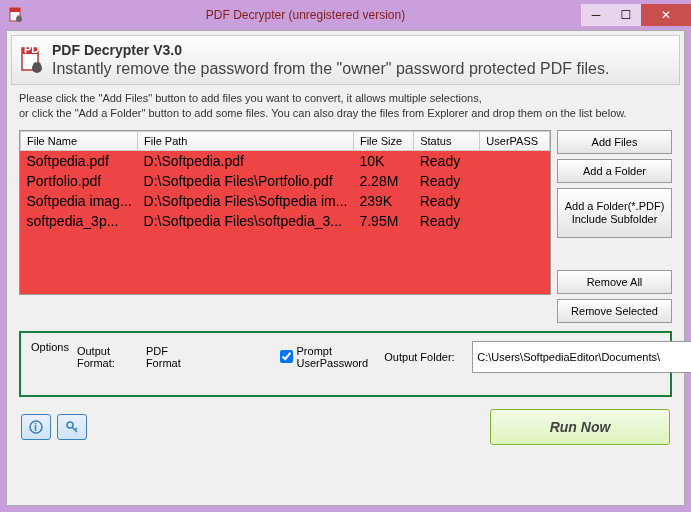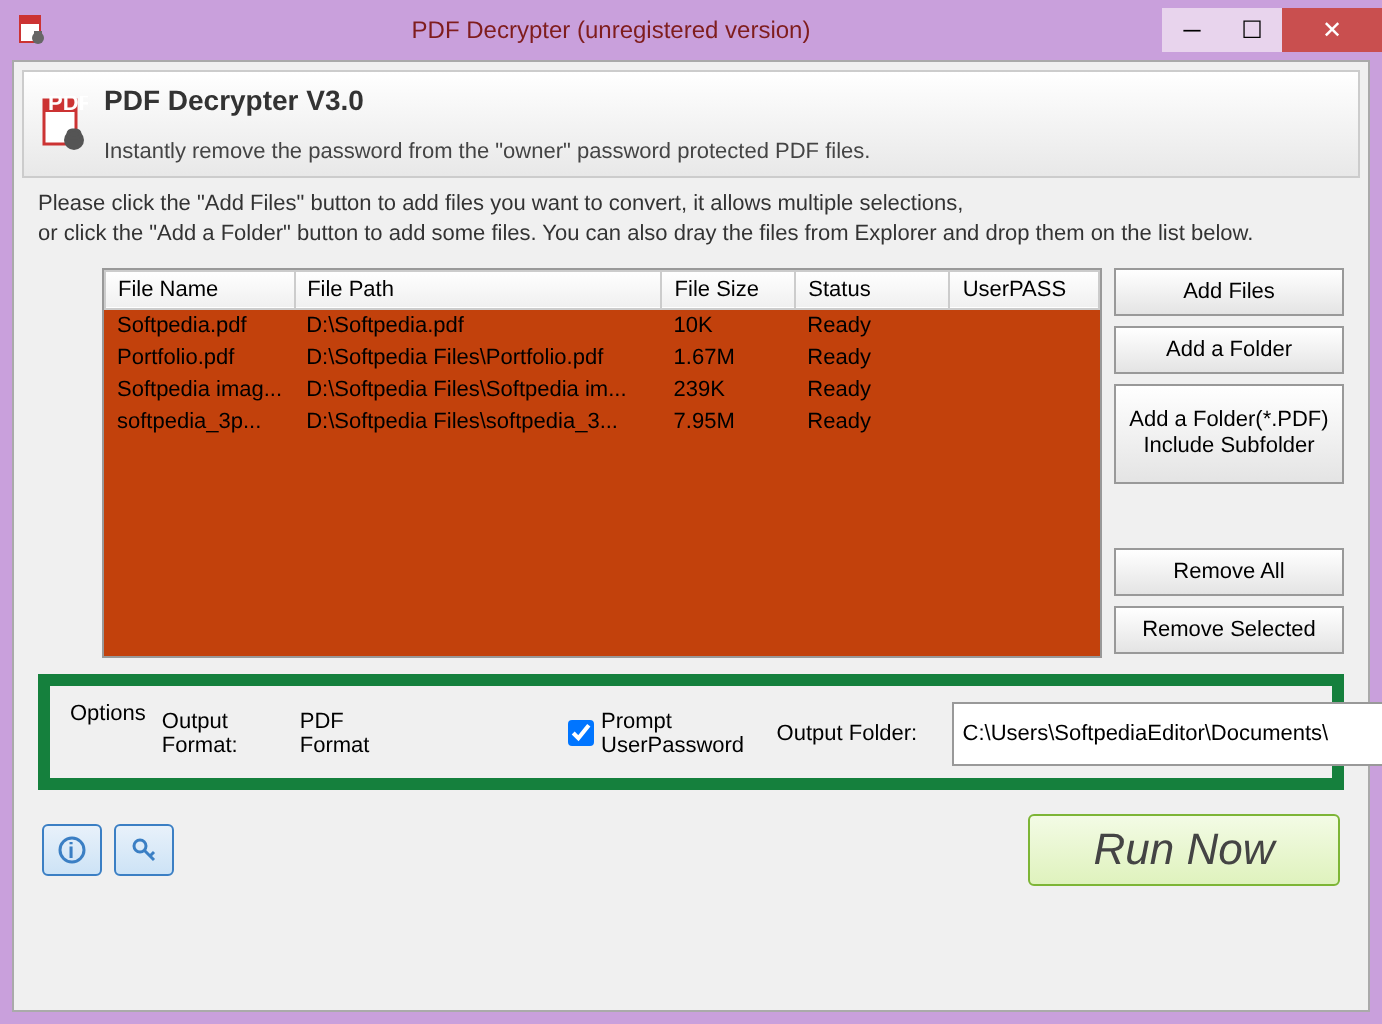--- a/index.html
+++ b/index.html
@@ -10,56 +10,56 @@
     .titlebar-title { flex: 1; text-align: center; font-size: 12px; color: #7f1d1d; }
     .win-controls { display: flex; height: 22px; }
     .win-btn { width: 30px; height: 22px; border: none; background: #e8d4ed; display: flex; align-items: center; justify-content: center; font-size: 12px; cursor: pointer; }
     .win-btn.close { background: #c94f4f; color: white; width: 50px; }
     
     .content { background: #f0f0f0; margin: 0 6px 6px 6px; height: 476px; border: 1px solid #aaa; padding: 4px; }
     
     .header { background: linear-gradient(#fff, #e8e8e8); border: 1px solid #ccc; padding: 6px 8px; display: flex; align-items: center; gap: 8px; }
     .app-icon { width: 24px; height: 28px; }
     .header-text h1 { font-size: 14px; font-weight: bold; color: #333; }
-    .header-text p { font-size: 11px; color: #444; margin-top: 12px; }
+    .header-text p { font-size: 16px; color: #444; margin-top: 2px; }
     
     .instruction { padding: 6px 8px 4px 8px; font-size: 11px; color: #333; line-height: 1.4; }
     
     .main-area { display: flex; gap: 6px; padding: 4px 8px; }
     
-    .table-wrap { flex: 1; border: 1px solid #999; background: #c2410c; height: 195px; overflow: hidden; margin-left: 32px; }
+    .table-wrap { flex: 1; border: 1px solid #999; background: #ef4444; height: 165px; overflow: hidden; }
     table { width: 100%; border-collapse: collapse; }
     th { background: linear-gradient(#fff, #f0f0f0); border: 1px solid #ccc; text-align: left; padding: 3px 6px; font-weight: normal; font-size: 11px; }
-    td { padding: 2px 6px; font-size: 11px; white-space: nowrap; overflow: hidden; text-overflow: ellipsis; }
+    td { padding: 2px 6px; font-size: 14px; white-space: nowrap; overflow: hidden; text-overflow: ellipsis; }
     
     .col-name { width: 90px; }
     .col-path { width: 190px; }
     .col-size { width: 80px; }
     .col-status { width: 95px; }
     .col-upass { width: 80px; }
     
     .side-buttons { display: flex; flex-direction: column; gap: 5px; width: 115px; }
     .btn { background: linear-gradient(#fff, #e4e4e4); border: 1px solid #999; padding: 4px 2px; font-size: 11px; cursor: pointer; text-align: center; height: 24px; }
     .btn.tall { height: 50px; line-height: 1.2; }
     .spacer { height: 22px; }
     
-    .options { margin: 4px 8px; border: 6px solid #15803d; padding: 8px 10px 6px 10px; position: relative; display: flex; gap: 8px; }
+    .options { margin: 4px 8px; border: 2px solid #15803d; padding: 8px 10px 22px 10px; position: relative; display: flex; gap: 8px; }
     .opt-left { flex: 1; display: flex; gap: 8px; justify-content: center; }
     .opt-row { display: flex; align-items: center; gap: 8px; }
     .opt-label { width: 80px; font-size: 11px; }
     .opt-value { font-size: 11px; }
     .checkbox-wrap { margin-left: 80px; display: flex; align-items: center; gap: 4px; }
     .folder-input { width: 280px; border: 1px solid #999; padding: 2px 4px; background: white; font-size: 11px; height: 32px; }
     .browse-btn { width: 32px; height: 20px; border: 1px solid #999; background: linear-gradient(#fff,#e4e4e4); cursor: pointer; font-weight: bold; }
     .open-output { width: 115px; align-self: center; }
     
     .footer { display: flex; justify-content: space-between; align-items: center; padding: 6px 10px; margin-top: 6px; }
     .footer-left { display: flex; gap: 6px; }
     .icon-btn { width: 30px; height: 26px; border: 1px solid #3b7fc4; background: linear-gradient(#e8f1fa,#cde3f6); border-radius: 3px; cursor: pointer; display: flex; align-items: center; justify-content: center; }
-    .run-btn { width: 156px; height: 36px; border: 1px solid #7db536; background: linear-gradient(#f3fbe5,#dff2bd); border-radius: 3px; font-size: 22px; font-weight: normal; font-style: italic; color: #444; cursor: pointer; }
+    .run-btn { width: 180px; height: 36px; border: 1px solid #7db536; background: linear-gradient(#f3fbe5,#dff2bd); border-radius: 3px; font-size: 14px; font-weight: bold; font-style: italic; color: #444; cursor: pointer; }
   </style>
 </head>
 <body>
 
 <div class="titlebar">
   <svg class="titlebar-icon" viewBox="0 0 16 16">
       <rect x="2" y="1" width="10" height="13" fill="#fff" stroke="#c33"></rect>
       <rect x="2" y="1" width="10" height="4" fill="#c33"></rect>
       <circle cx="11" cy="12" r="3" fill="#666"></circle>
       <rect x="9.5" y="9" width="3" height="2" fill="none" stroke="#666"></rect>
@@ -109,21 +109,21 @@
             <tr>
               <td class="col-name">Softpedia.pdf</td>
               <td class="col-path">D:\Softpedia.pdf</td>
               <td class="col-size">10K</td>
               <td class="col-status">Ready</td>
               <td class="col-upass"></td>
             </tr>
             <tr>
               <td class="col-name">Portfolio.pdf</td>
               <td class="col-path">D:\Softpedia Files\Portfolio.pdf</td>
-              <td class="col-size">1.67M</td>
+              <td class="col-size">2.28M</td>
               <td class="col-status">Ready</td>
               <td class="col-upass"></td>
             </tr>
             <tr>
               <td class="col-name">Softpedia imag...</td>
               <td class="col-path">D:\Softpedia Files\Softpedia im...</td>
               <td class="col-size">239K</td>
               <td class="col-status">Ready</td>
               <td class="col-upass"></td>
             </tr>

